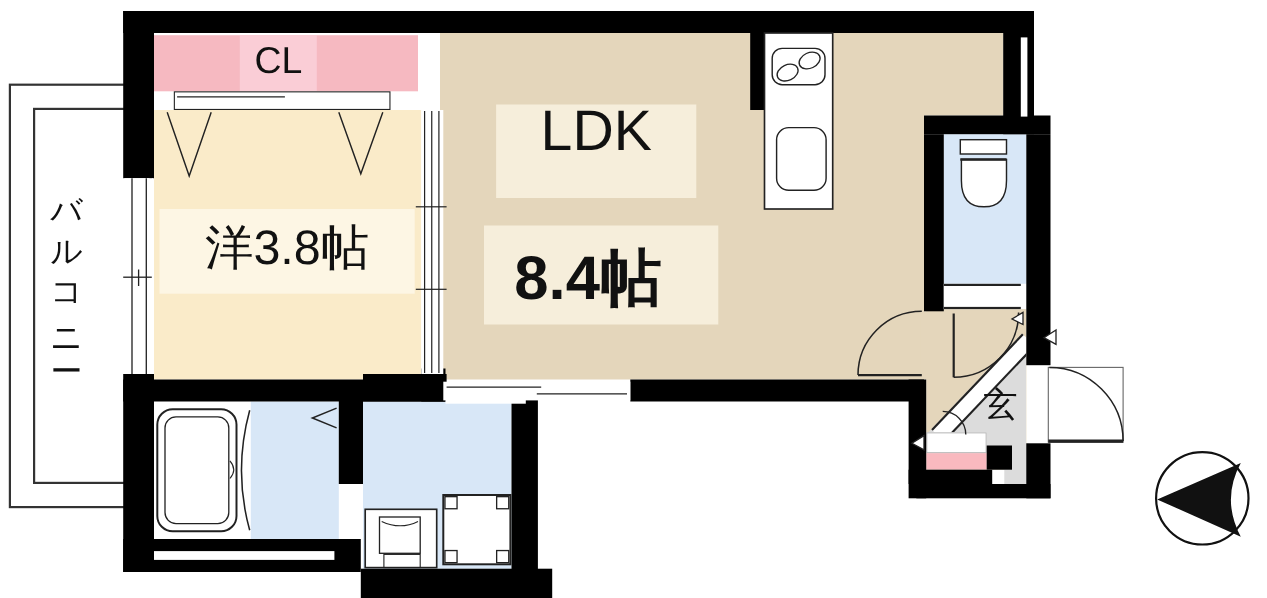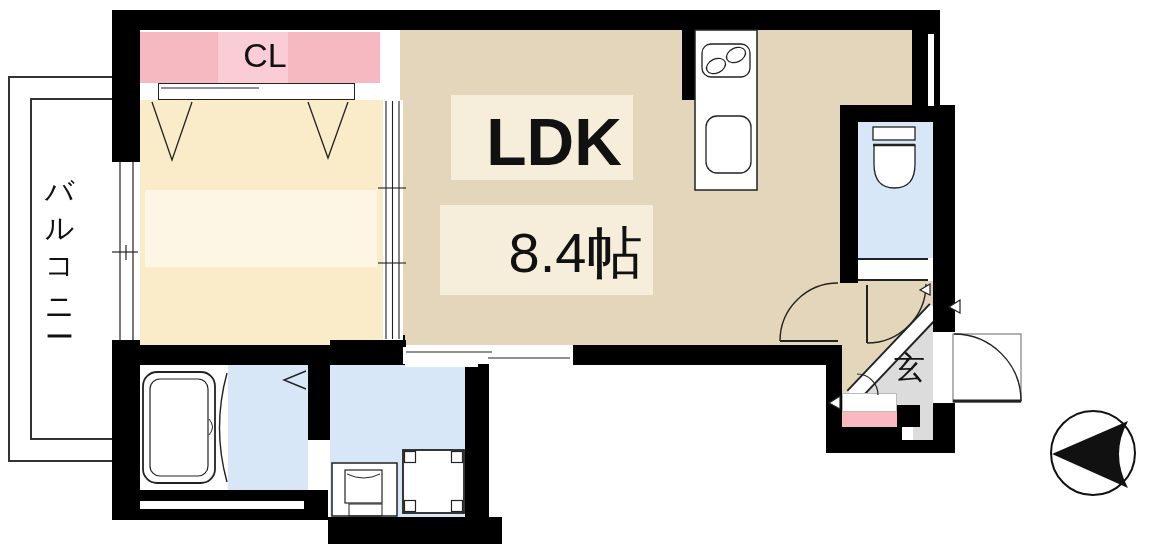--- a/index.html
+++ b/index.html
@@ -1,21 +1,21 @@
 <!DOCTYPE html>
 <html><head>
 <meta charset="utf-8">
 <style>
   html,body{margin:0;padding:0;background:#fff;}
   #plan{position:relative;width:1152px;height:544px;background:#fff;overflow:hidden;
         font-family:"Liberation Sans","DejaVu Sans",sans-serif;color:#111;}
   .abs{position:absolute;}
   .w{position:absolute;background:#000;}
   .lbl{position:absolute;color:#111;white-space:nowrap;}
-  .ctr{text-align:center;padding-left:12px;}
+  .ctr{text-align:center;}
   svg.overlay{position:absolute;left:0;top:0;pointer-events:none;}
 </style>
 </head>
 <body>
 
 <div id="plan">
 
   <div class="abs" style="left:8px;top:76px;width:126px;height:382px;border:2px solid #333;"></div>
   <div class="abs" style="left:30px;top:98px;width:104px;height:338px;border:2px solid #333;"></div>
   <div class="lbl" style="left:46px;top:158px;width:34px;text-align:center;font-size:29px;letter-spacing:8px;writing-mode:vertical-rl;">バルコニー</div>
@@ -171,16 +171,17 @@
       <path d="M 840 396 L 829 403 L 840 409 Z"></path>
     </g>
 
     <g>
       <circle cx="1093" cy="453" r="42" fill="#fff" stroke="#111" stroke-width="2"></circle>
       <path d="M 1052 454 L 1128 421 Q 1110 454 1128 488 Z" fill="#111"></path>
     </g>
   </svg>
 
   <div class="lbl ctr" style="left:218px;top:36px;width:70px;font-size:34px;">CL</div>
-  <div class="lbl ctr" style="left:451px;top:104px;width:182px;font-size:66px;font-weight:bold;">LDK</div>
-  <div class="lbl ctr" style="left:457px;top:216px;width:213px;font-size:56px;">8.4帖</div>
+  <div class="lbl ctr" style="left:145px;top:196px;width:232px;font-size:44px;">洋3.8帖</div>
+  <div class="lbl ctr" style="left:451px;top:89px;width:182px;font-size:52px;">LDK</div>
+  <div class="lbl ctr" style="left:428px;top:216px;width:213px;font-size:56px;font-weight:bold;">8.4帖</div>
 
 </div>
 
 </body></html>

